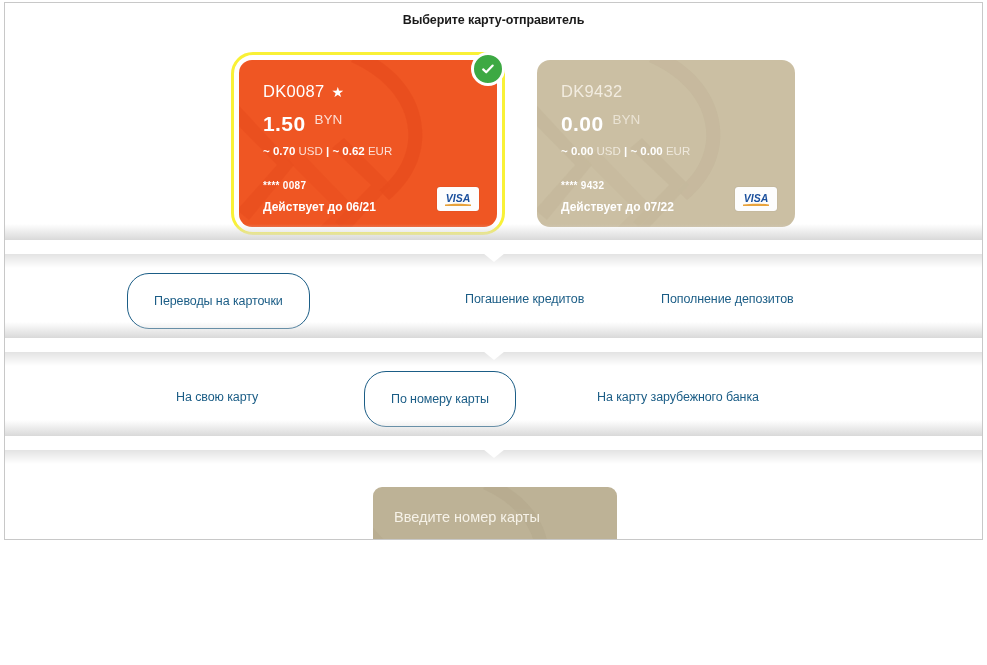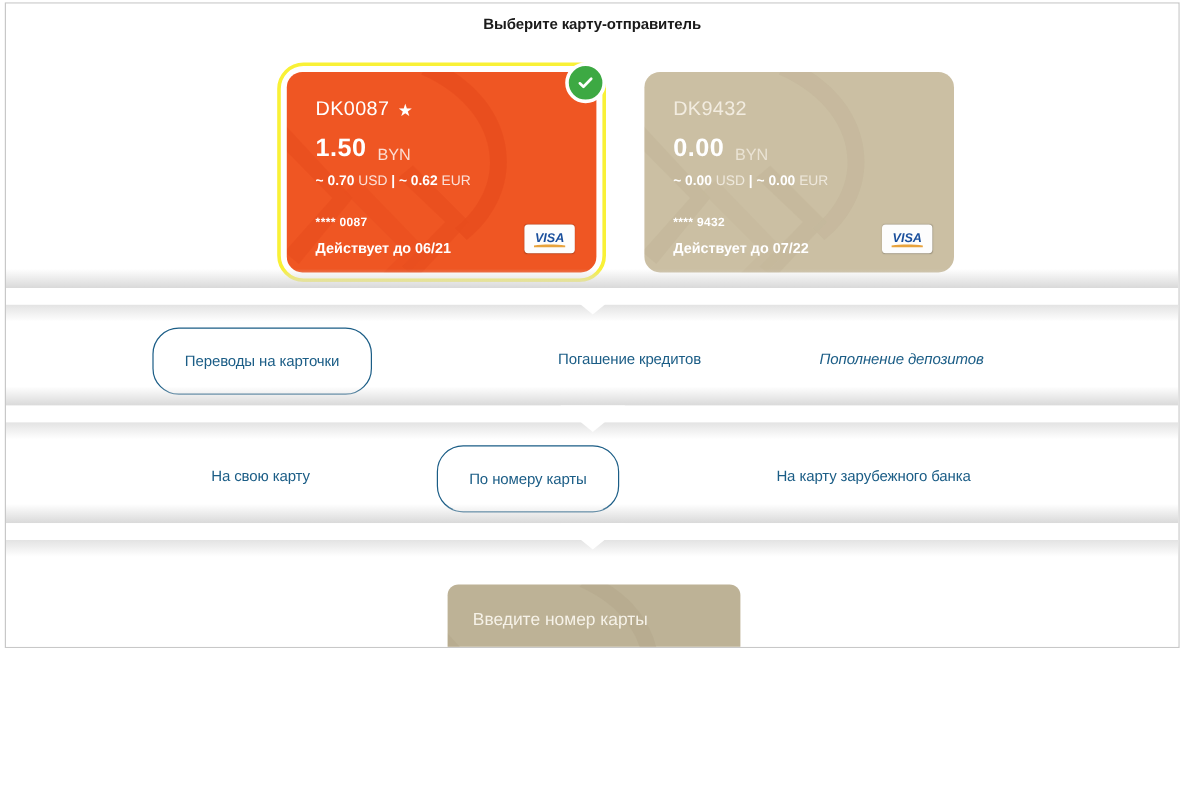--- a/index.html
+++ b/index.html
@@ -128,21 +128,21 @@
   }
   .card.beige .card-num { color: #f2ece0; }
 
   .star-icon { display: inline-block; font-size: 14px; line-height: 1; }
 
   .balance-line {
     position: absolute;
     left: 24px; top: 52px;
     z-index: 2;
     display: flex;
-    align-items: flex-end;
+    align-items: flex-start;
     gap: 9px;
   }
   .bal-amount { font-size: 21px; font-weight: bold; letter-spacing: .4px; }
   .bal-cur { font-size: 13.5px; color: rgba(255,255,255,.8); }
   .card.beige .bal-amount { color: #ffffff; }
   .card.beige .bal-cur { color: #eae3d4; }
 
   .alt-line {
     position: absolute;
     left: 24px; top: 85px;
@@ -220,26 +220,26 @@
     border: 1.6px solid #1b5d86;
     border-radius: 22px;
     padding: 20px 26px;
     color: #1b5d86;
   }
   .tab.flat { padding: 11px 4px; }
 
   
   #tabs1 .t1 { position: absolute; left: 122px; top: 19px; }
   #tabs1 .t2 { position: absolute; left: 420px; top: 27px; margin-left: 36px; }
-  #tabs1 .t3 { position: absolute; left: 674px; top: 27px; font-style: italic; }
+  #tabs1 .t3 { position: absolute; left: 652px; top: 27px; }
 
   
   #tabs2 .t1 { position: absolute; left: 167px; top: 27px; }
   #tabs2 .t2 { position: absolute; left: 359px; top: 19px; }
-  #tabs2 .t3 { position: absolute; left: 638px; top: 27px; }
+  #tabs2 .t3 { position: absolute; left: 588px; top: 27px; }
 
   
   #sec-input { top: 447px; height: 206px; }
 
   #input-card {
     position: absolute;
     left: 368px; top: 37px;
     width: 244px; height: 156px;
     background: #bdb296;
     border-radius: 9px;

